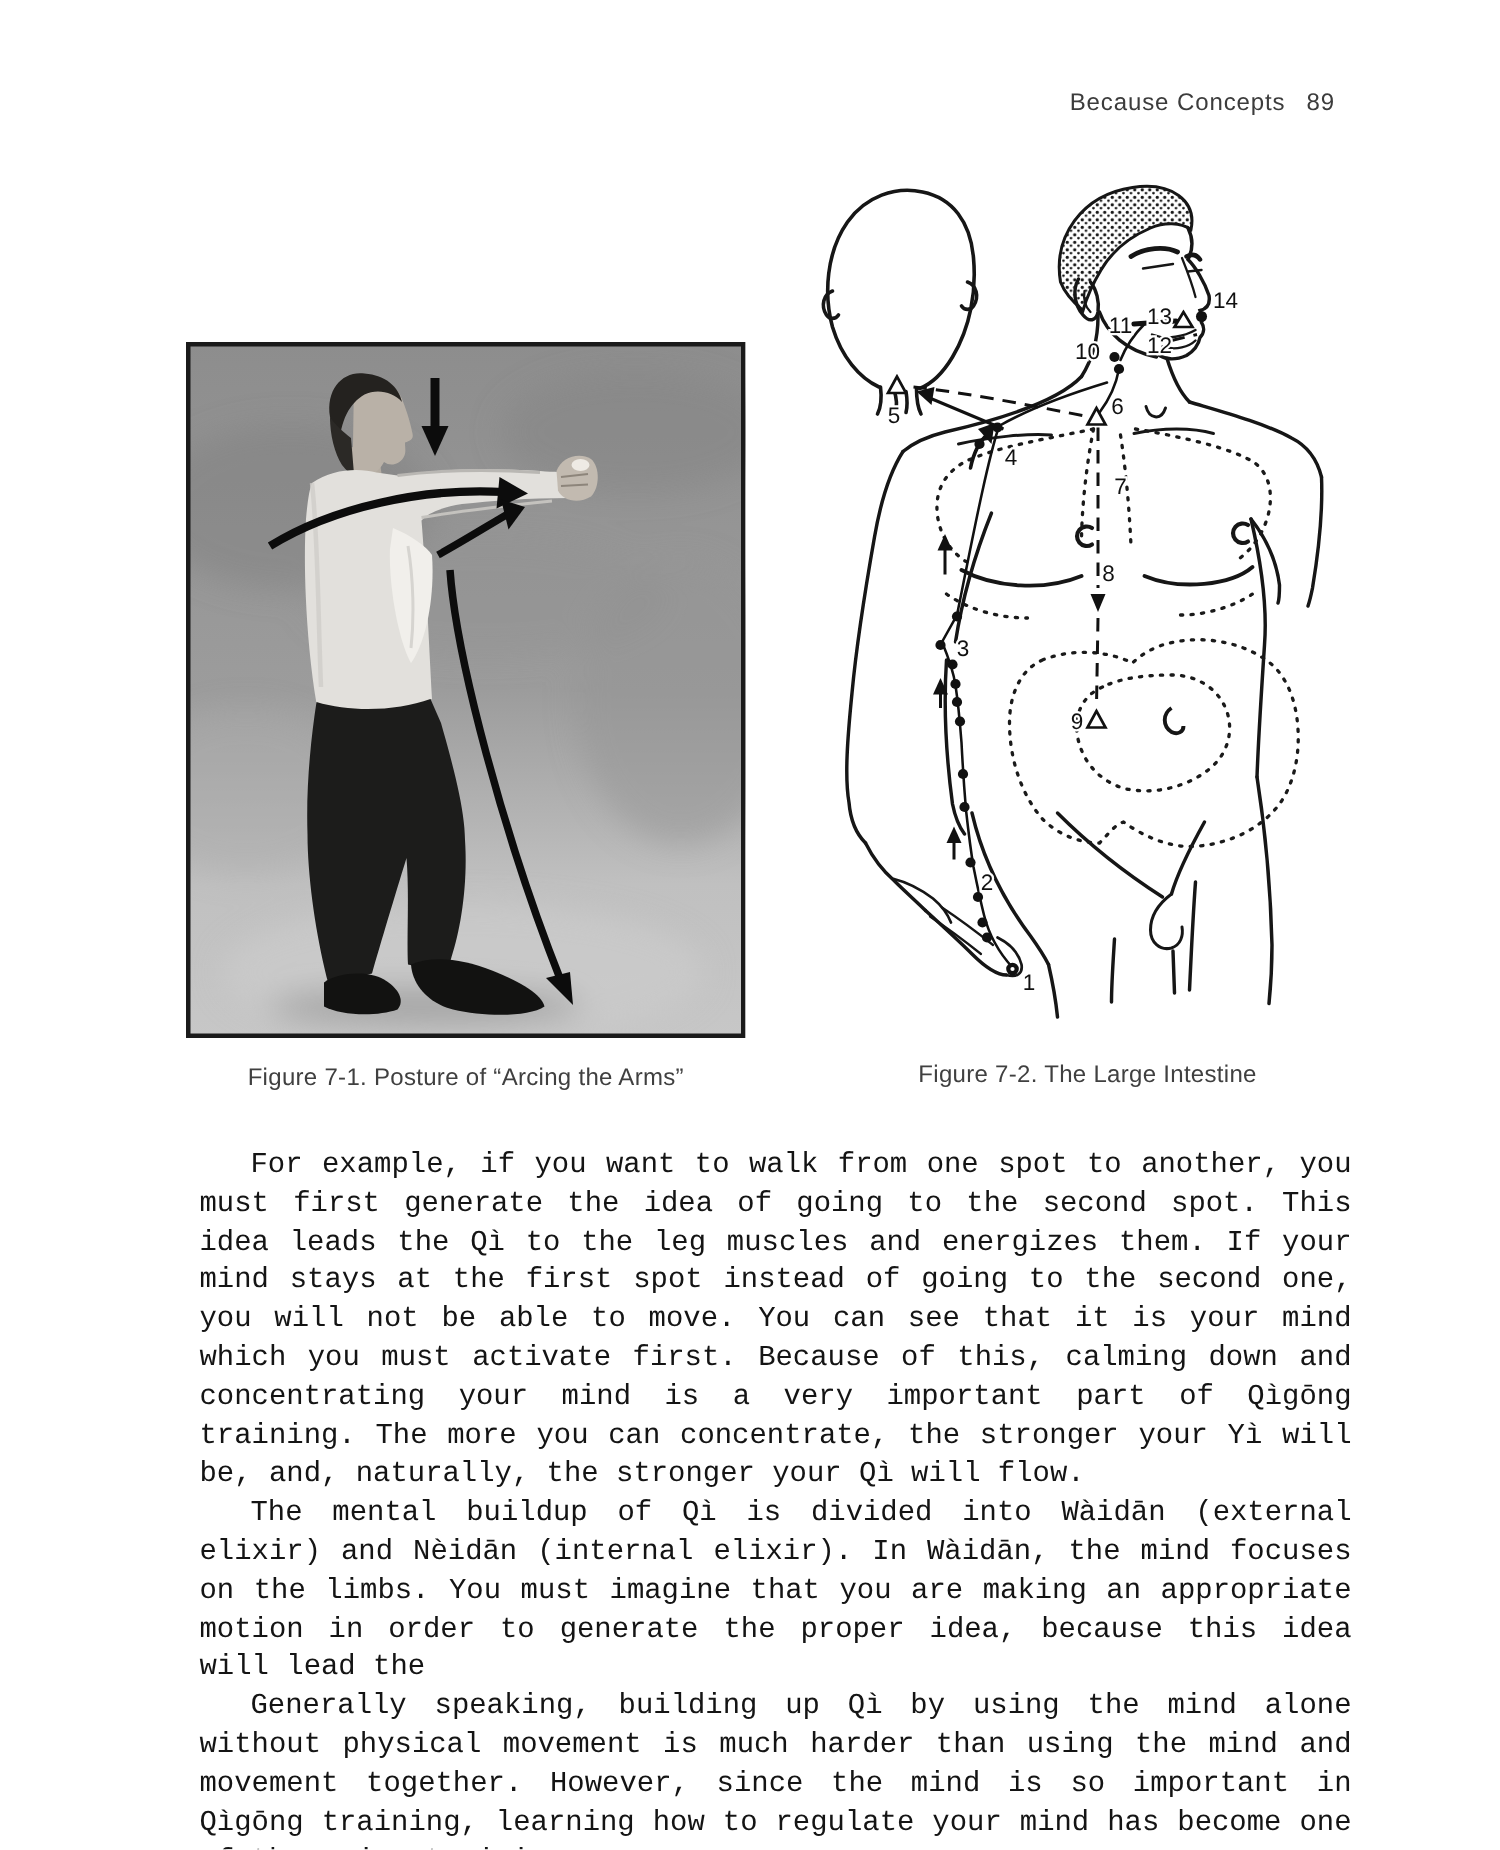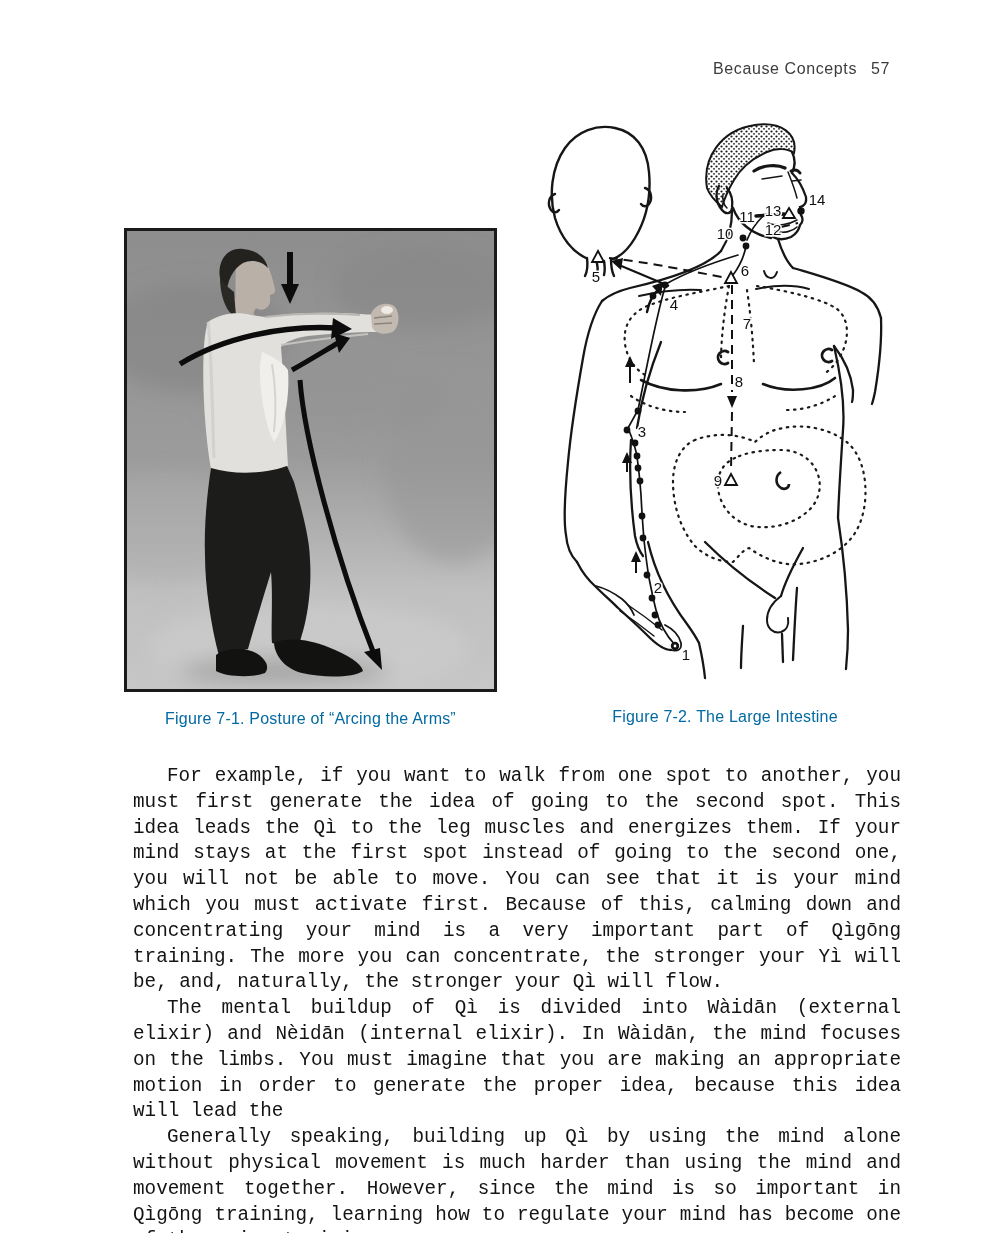--- a/index.html
+++ b/index.html
@@ -10,41 +10,41 @@
   .running-head{
     position:absolute;top:60px;right:110px;
     font-family:"Liberation Sans", sans-serif;
     font-size:16px;font-weight:400;color:#3c3c3c;letter-spacing:.6px;
   }
   .running-head .pgnum{margin-left:14px;}
   .photo-frame{position:absolute;left:124px;top:228px;width:373px;height:464px;}
   .drawing-frame{position:absolute;left:535px;top:110px;width:430px;height:588px;}
   .caption{
     position:absolute;font-family:"Liberation Sans", sans-serif;
-    font-size:16px;color:#0369a1;text-align:center;line-height:24px;letter-spacing:.2px;
+    font-size:16px;color:#404040;text-align:center;line-height:24px;letter-spacing:.2px;
   }
   .caption.fig1{left:124px;top:707px;width:373px;}
   .caption.fig2{left:525px;top:705px;width:400px;}
   .body-text{
     position:absolute;left:133px;top:764px;width:768px;
     font-size:19.3px;line-height:25.8px;text-align:justify;color:#141414;
   }
   .body-text p{margin:0;text-indent:34px;font-family:Liberation Mono, monospace;}
   svg text.lbl{
     font-family:"Liberation Sans", sans-serif;font-size:15px;fill:#111;
     paint-order:stroke;stroke:#ffffff;stroke-width:3px;font-weight:500;
   }
 </style>
 </head>
 <body>
 
 <div class="page">
 
   <div class="running-head">
-    <span>Because Concepts</span><span class="pgnum">57</span>
+    <span>Because Concepts</span><span class="pgnum">89</span>
   </div>
 
   <div class="photo-frame">
     <svg width="373" height="464" viewBox="0 0 373 464">
       <defs>
         <linearGradient id="bgGrad" x1="0" y1="0" x2="0" y2="1">
           <stop offset="0" stop-color="#8d8d8d"></stop>
           <stop offset="0.5" stop-color="#9c9c9c"></stop>
           <stop offset="0.78" stop-color="#c0c0c0"></stop>
           <stop offset="1" stop-color="#c7c7c7"></stop>

